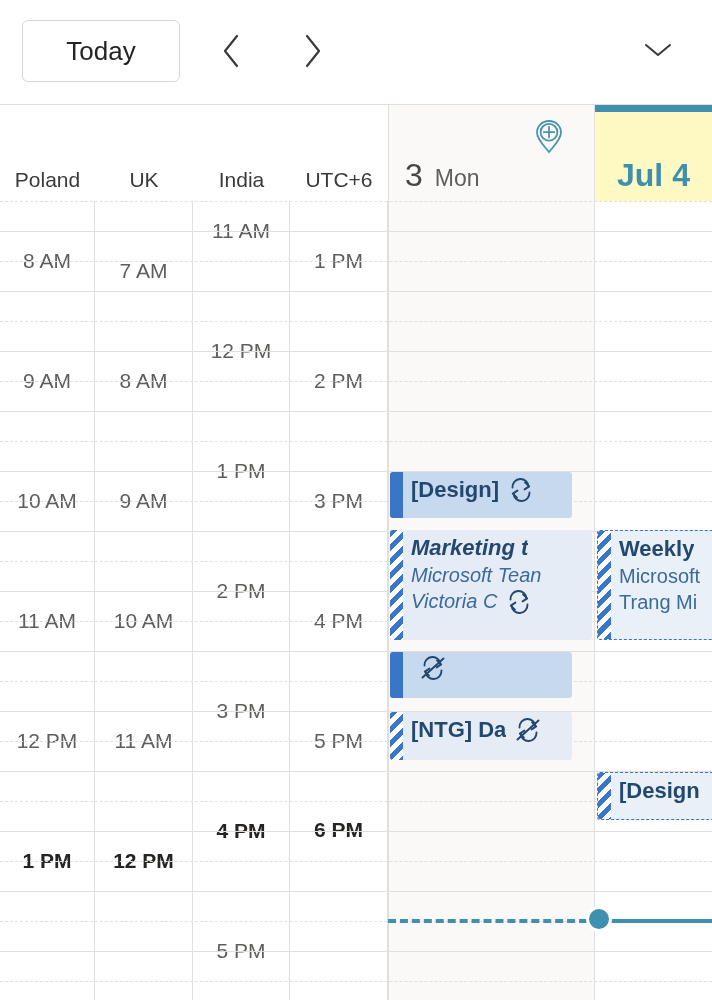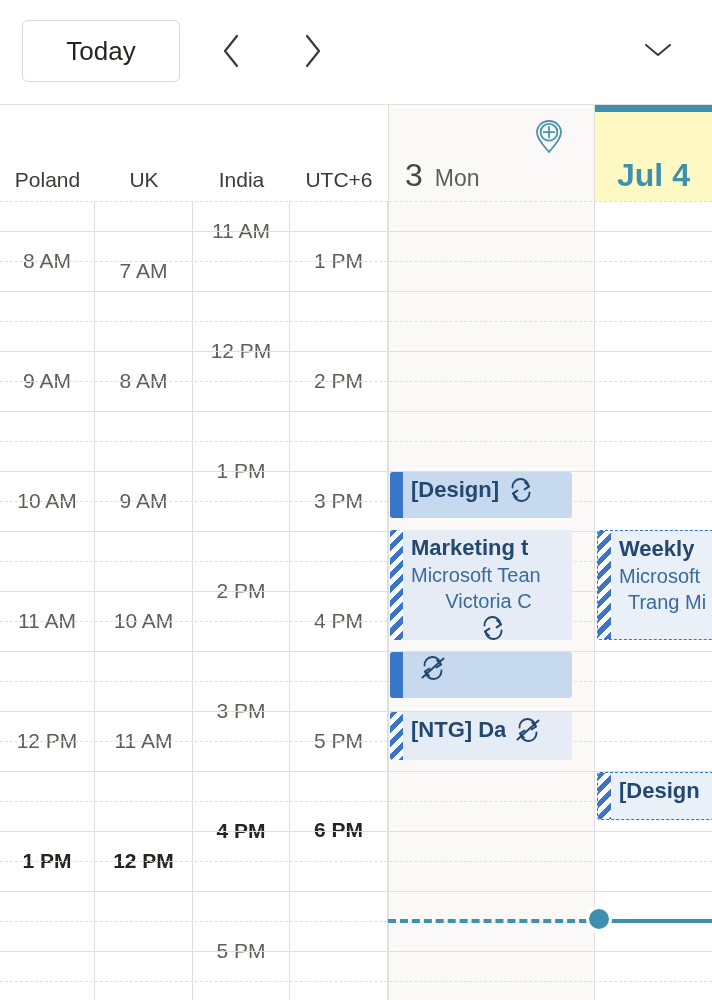--- a/index.html
+++ b/index.html
@@ -126,21 +126,21 @@
   .ev-title {
     font-size: 22px; font-weight: bold; color: #23486f;
     white-space: nowrap; line-height: 1.32;
     display: flex; align-items: center;
   }
   .ev-title .ttxt { overflow: hidden; }
   .ev-sub {
     font-size: 20px; color: #3b6a9c; white-space: nowrap;
     line-height: 1.32; overflow: hidden;
   }
-  .ev-sub.last { display: flex; align-items: center; flex-direction: column; }
+  .ev-sub.last { display: flex; align-items: center; }
   .ev-icon { flex: 0 0 auto; margin-left: 8px; display: inline-flex; }
 
   
   .pal-dark  { background: #c7d9ef; }
   .pal-light { background: #e6ecf5; }
   .dashedborder {
     border: 1.5px dashed #3a76c8;
     background: #eaf0f8;
   }
 
@@ -299,21 +299,21 @@
                 <svg width="28" height="26" viewBox="0 0 28 26">
       <path d="M5.5 10.5 A8 8 0 0 1 21.5 9.6" fill="none" stroke="#23486f" stroke-width="1.9" stroke-linecap="round"></path>
       <path d="M22.5 15.5 A8 8 0 0 1 6.5 16.4" fill="none" stroke="#23486f" stroke-width="1.9" stroke-linecap="round"></path>
       <path d="M18 5.4 L22.2 9.4 L17.6 12.4" fill="none" stroke="#23486f" stroke-width="1.9" stroke-linecap="round" stroke-linejoin="round"></path>
       <path d="M10 20.6 L5.8 16.6 L10.4 13.6" fill="none" stroke="#23486f" stroke-width="1.9" stroke-linecap="round" stroke-linejoin="round"></path>
     </svg>
               </span>
             </div>
           </div>
         </div>
-        <div class="event pal-light" style="left: 390px; top: 329px; width: 182px; height: 110px;">
+        <div class="event pal-light" style="left: 390px; top: 329px; width: 202px; height: 110px; font-style: italic;">
           <div class="ev-bar striped"></div>
           <div class="ev-body">
             <div class="ev-title">
               <span class="ttxt">Marketing t</span>
             </div>
             <div class="ev-sub">Microsoft Tean</div>
             <div class="ev-sub last">
               <span>Victoria C</span>
               <span class="ev-icon">
                 <svg width="28" height="26" viewBox="0 0 28 26">

